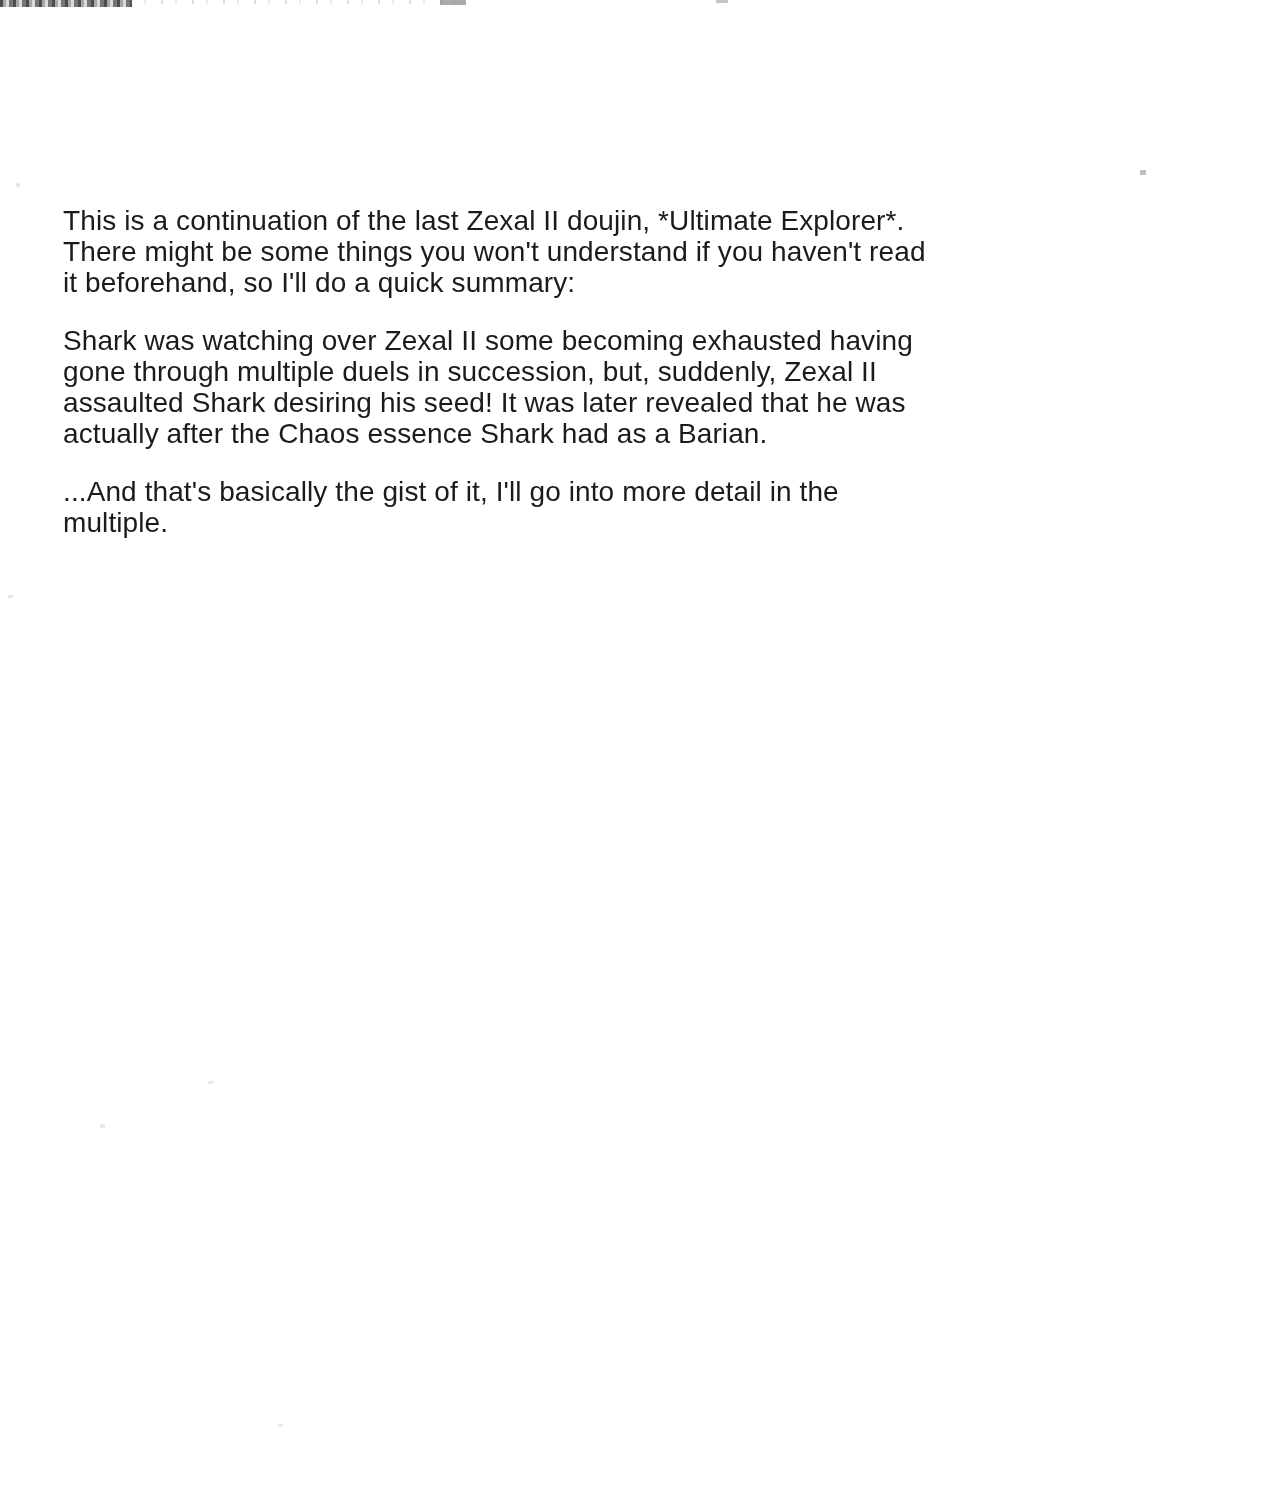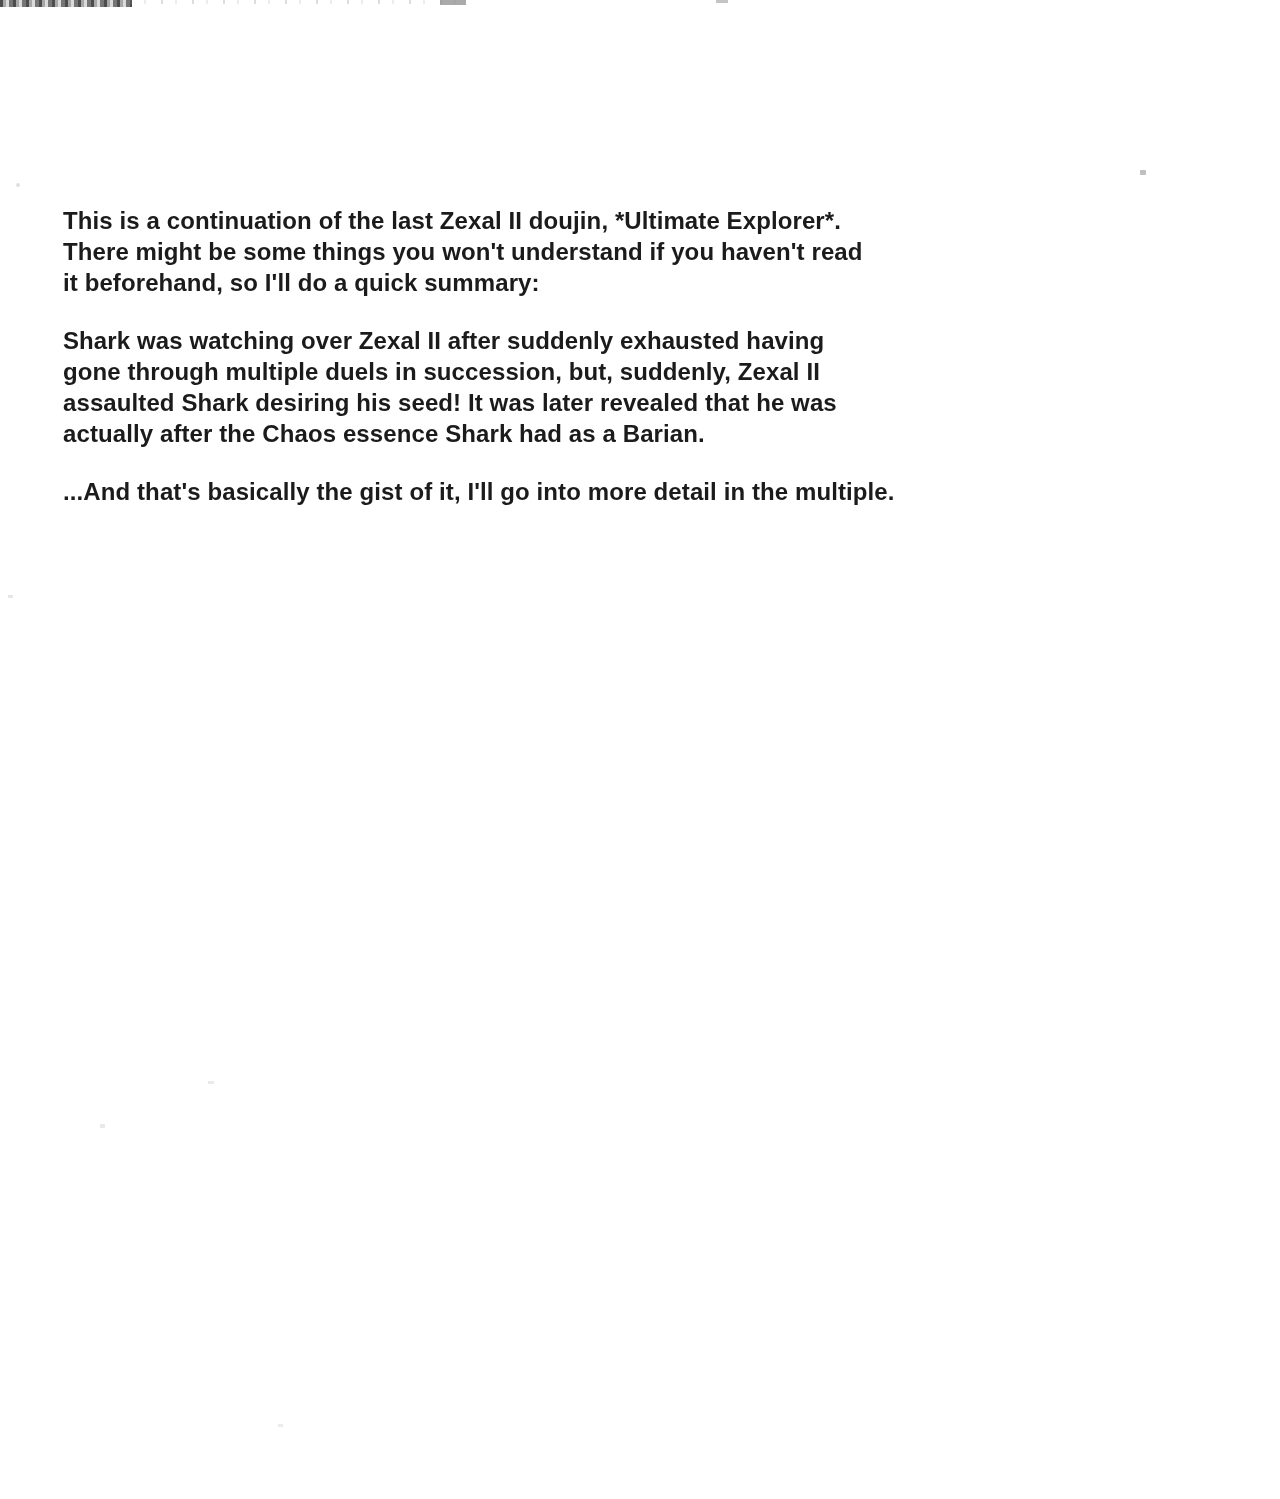--- a/index.html
+++ b/index.html
@@ -14,24 +14,23 @@
     background: #ffffff;
     overflow: hidden;
     font-family: "Liberation Sans", sans-serif;
   }
   .text-block {
     position: absolute;
     left: 63px;
     top: 205px;
     width: 880px;
     color: #1b1b1b;
-    font-size: 24px;
+    font-size: 28px;
     line-height: 31px;
     letter-spacing: 0.1px;
-    font-weight: bold;
   }
   .text-block p {
     margin: 0 0 27px 0;
     white-space: pre-line;
   }
   
   .artifact { position: absolute; pointer-events: none; }
   .scan-strip-left {
     left: 0; top: 0; width: 132px; height: 7px;
     background: repeating-linear-gradient(
@@ -75,20 +74,20 @@
   <div class="artifact speck-2"></div>
   <div class="artifact speck-3"></div>
   <div class="artifact speck-4"></div>
   <div class="artifact speck-5"></div>
   <div class="artifact speck-6"></div>
 
   <div class="text-block">
     <p>This is a continuation of the last Zexal II doujin, *Ultimate Explorer*.
 There might be some things you won't understand if you haven't read
 it beforehand, so I'll do a quick summary:</p>
-    <p>Shark was watching over Zexal II after suddenly exhausted having
+    <p>Shark was watching over Zexal II some becoming exhausted having
 gone through multiple duels in succession, but, suddenly, Zexal II
 assaulted Shark desiring his seed! It was later revealed that he was
 actually after the Chaos essence Shark had as a Barian.</p>
     <p>...And that's basically the gist of it, I'll go into more detail in the multiple.</p>
   </div>
 
 </div>
 
 </body></html>

